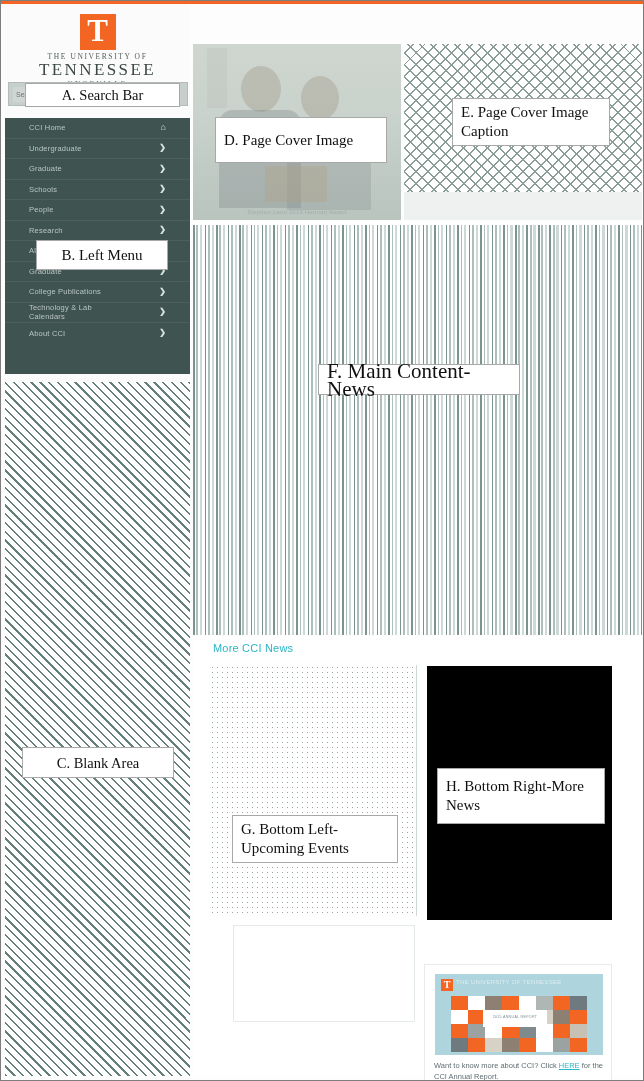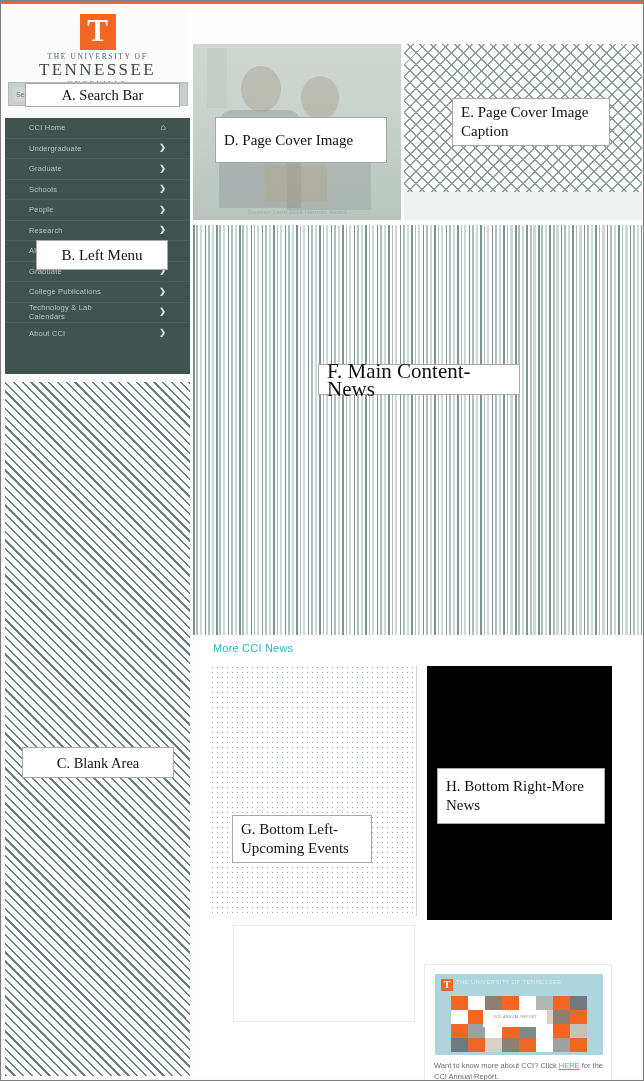--- a/index.html
+++ b/index.html
@@ -132,21 +132,21 @@
     font-family:"Liberation Serif",serif;color:#101010;font-size:15px;line-height:18px;
     box-sizing:border-box;display:flex;align-items:center;padding:3px 8px;}
   .callout.two{line-height:19px;}
 
   .co-a{left:25px;top:83px;width:155px;height:24px;font-size:14.5px;justify-content:center;}
   .co-b{left:36px;top:240px;width:132px;height:30px;font-size:15px;justify-content:center;}
   .co-c{left:22px;top:738px;width:152px;height:31px;font-size:14.5px;justify-content:center;margin-top:9px;}
   .co-d{left:215px;top:117px;width:172px;height:46px;}
   .co-e{left:452px;top:98px;width:158px;height:48px;}
   .co-f{left:318px;top:364px;width:202px;height:31px;font-size:21px;justify-content:center;}
-  .co-g{left:232px;top:815px;width:140px;height:48px;}
+  .co-g{left:232px;top:815px;width:166px;height:48px;}
   .co-h{left:437px;top:768px;width:168px;height:56px;}
 </style>
 </head>
 <body>
 
 <div id="page">
 
   <div class="orange-rule"></div>
 
   <div class="left-col"></div>

